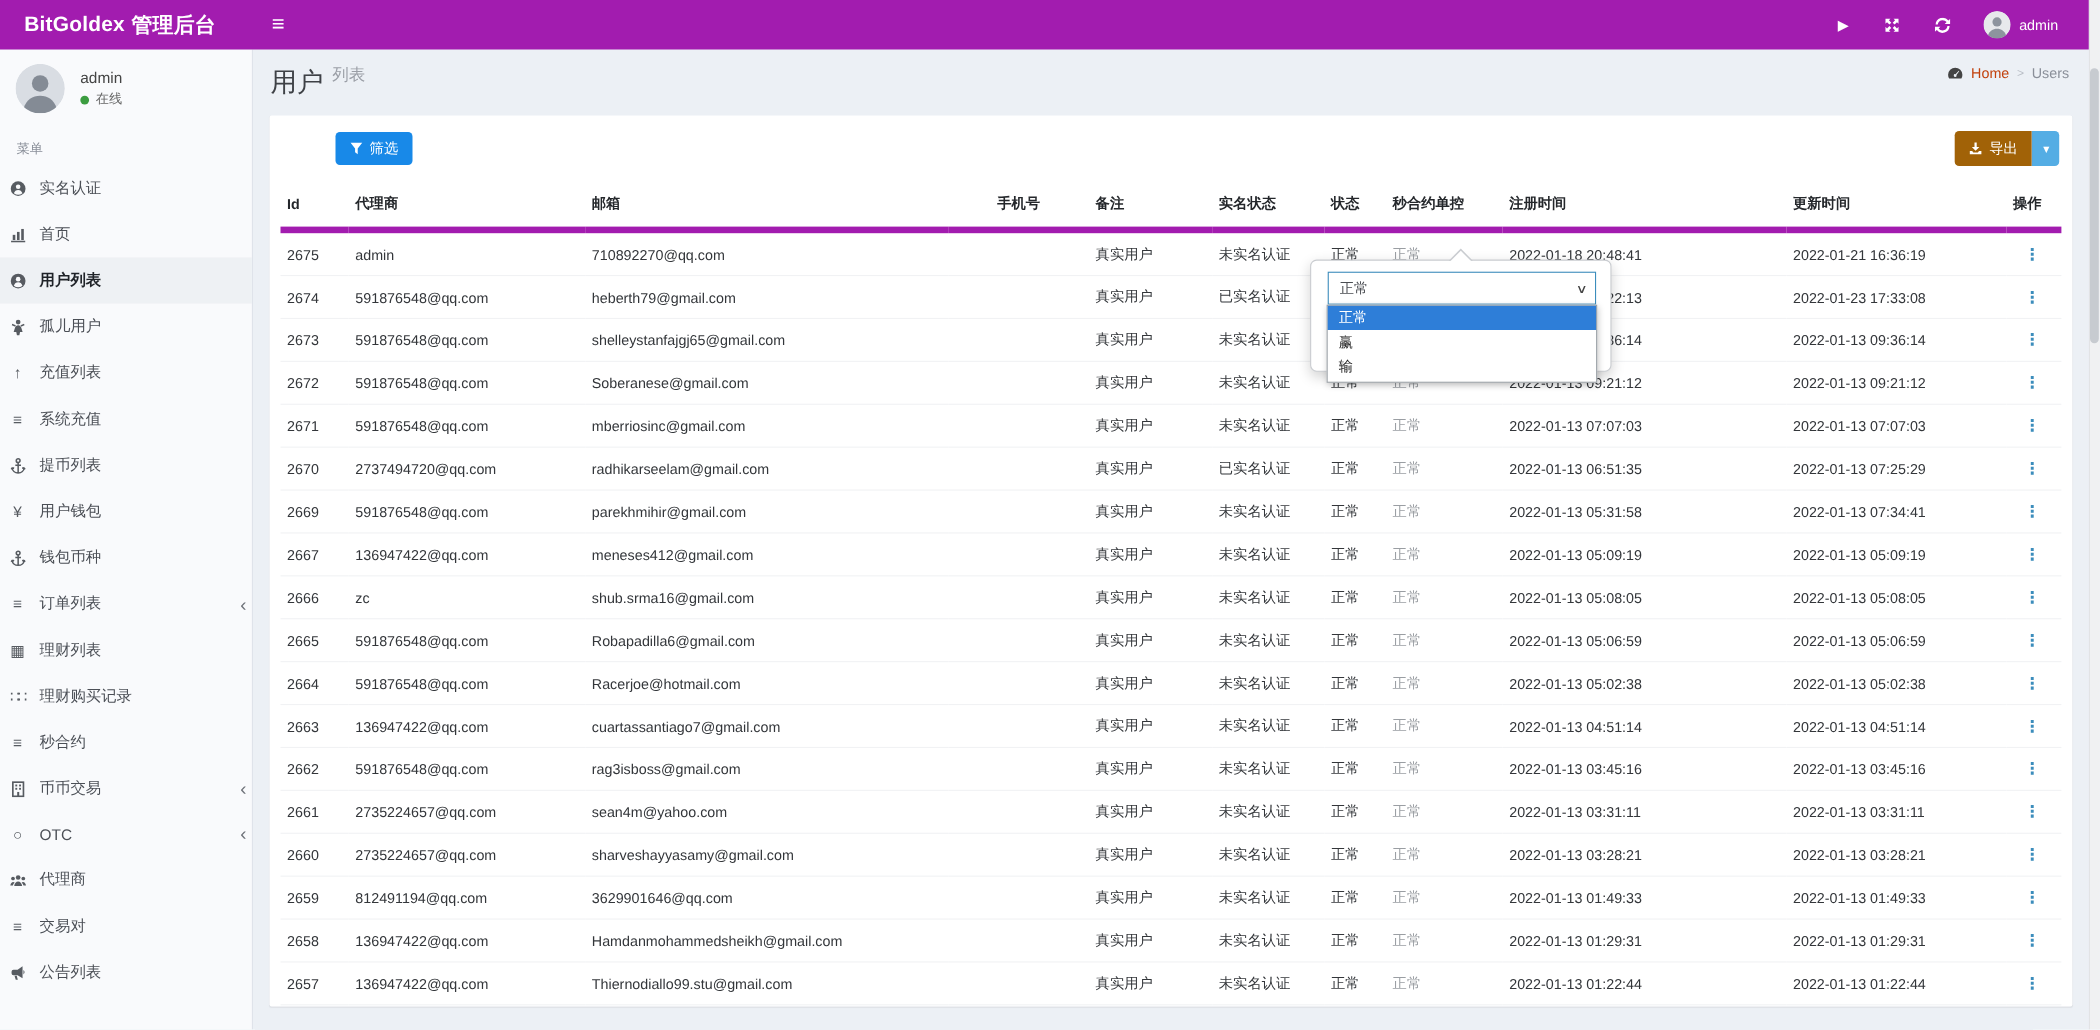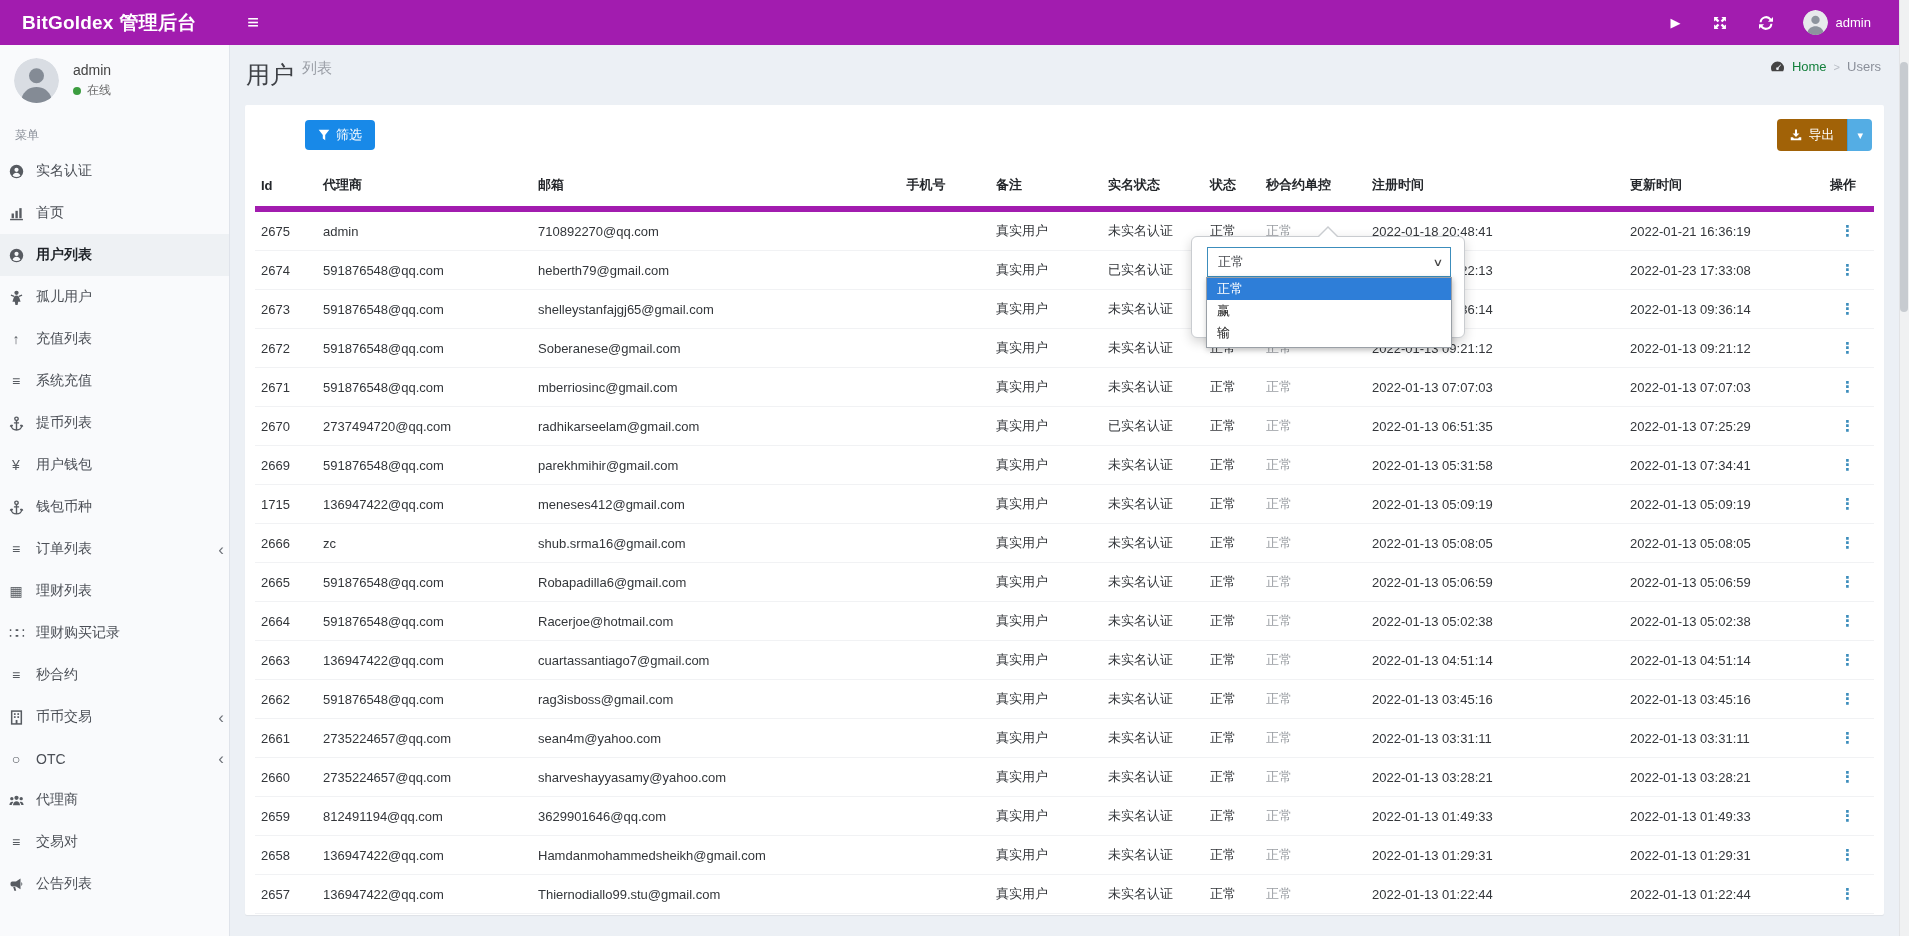--- a/index.html
+++ b/index.html
@@ -35,21 +35,21 @@
   .menu .chev { margin-left:auto; color:#6f737a; font-size:17px; line-height:1; font-weight:400; }
   .glyph-tight { letter-spacing:-2px; font-size:12px; }
 
   
   .content { position:absolute; left:230px; top:45px; right:10px; bottom:0; background:#ecf0f5; }
   .content-header { display:flex; align-items:flex-start; padding:14px 18px 6px 16px; }
   .page-title { font-size:24px; font-weight:400; color:#3e4146; }
   .page-subtitle { font-size:15px; color:#9a9ea6; margin-left:8px; }
   .breadcrumb { margin-left:auto; display:flex; align-items:center; gap:7px; font-size:13px; }
   .breadcrumb .icon svg { width:15px; height:13px; display:block; color:#444; }
-  .breadcrumb .home { color:#15803d; cursor:pointer; }
+  .breadcrumb .home { color:#c2410c; cursor:pointer; }
   .breadcrumb .sep { color:#b7bcc4; font-size:11px; }
   .breadcrumb .current { color:#8a8f99; }
 
   .card { background:#fff; margin:8px 15px 0; border-radius:2px; box-shadow:0 1px 1px rgba(0,0,0,.06); padding:10px 10px 0; min-height:810px; }
   .card-toolbar { display:flex; align-items:center; padding:4px 2px 0; margin-bottom:14px; }
   .btn { display:inline-flex; align-items:center; gap:6px; border:none; color:#fff; font-size:13px; border-radius:4px; cursor:pointer; font-family:inherit; }
   .btn-filter { background:#1889e8; padding:6px 13px;margin-left:48px; }
   .btn svg { width:12px; height:12px; display:block; }
   .export-group { margin-left:auto; display:flex; }
   .btn-export { background:#a16207; padding:7px 13px; border-radius:4px 0 0 4px; }
@@ -433,21 +433,21 @@
             <td></td>
             <td>真实用户</td>
             <td>未实名认证</td>
             <td>正常</td>
             <td class="muted">正常</td>
             <td>2022-01-13 05:31:58</td>
             <td>2022-01-13 07:34:41</td>
             <td><span class="dots-v">⋮</span></td>
           </tr>
           <tr>
-            <td>1715</td>
+            <td>2667</td>
             <td>136947422@qq.com</td>
             <td>meneses412@gmail.com</td>
             <td></td>
             <td>真实用户</td>
             <td>未实名认证</td>
             <td>正常</td>
             <td class="muted">正常</td>
             <td>2022-01-13 05:09:19</td>
             <td>2022-01-13 05:09:19</td>
             <td><span class="dots-v">⋮</span></td>
@@ -526,21 +526,21 @@
             <td>未实名认证</td>
             <td>正常</td>
             <td class="muted">正常</td>
             <td>2022-01-13 03:31:11</td>
             <td>2022-01-13 03:31:11</td>
             <td><span class="dots-v">⋮</span></td>
           </tr>
           <tr>
             <td>2660</td>
             <td>2735224657@qq.com</td>
-            <td>sharveshayyasamy@yahoo.com</td>
+            <td>sharveshayyasamy@gmail.com</td>
             <td></td>
             <td>真实用户</td>
             <td>未实名认证</td>
             <td>正常</td>
             <td class="muted">正常</td>
             <td>2022-01-13 03:28:21</td>
             <td>2022-01-13 03:28:21</td>
             <td><span class="dots-v">⋮</span></td>
           </tr>
           <tr>

